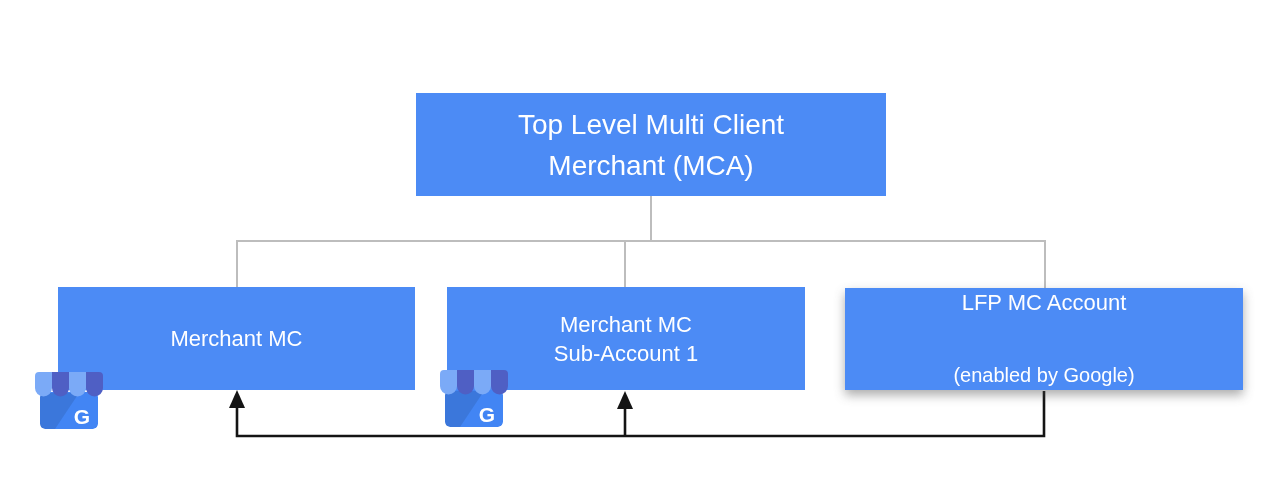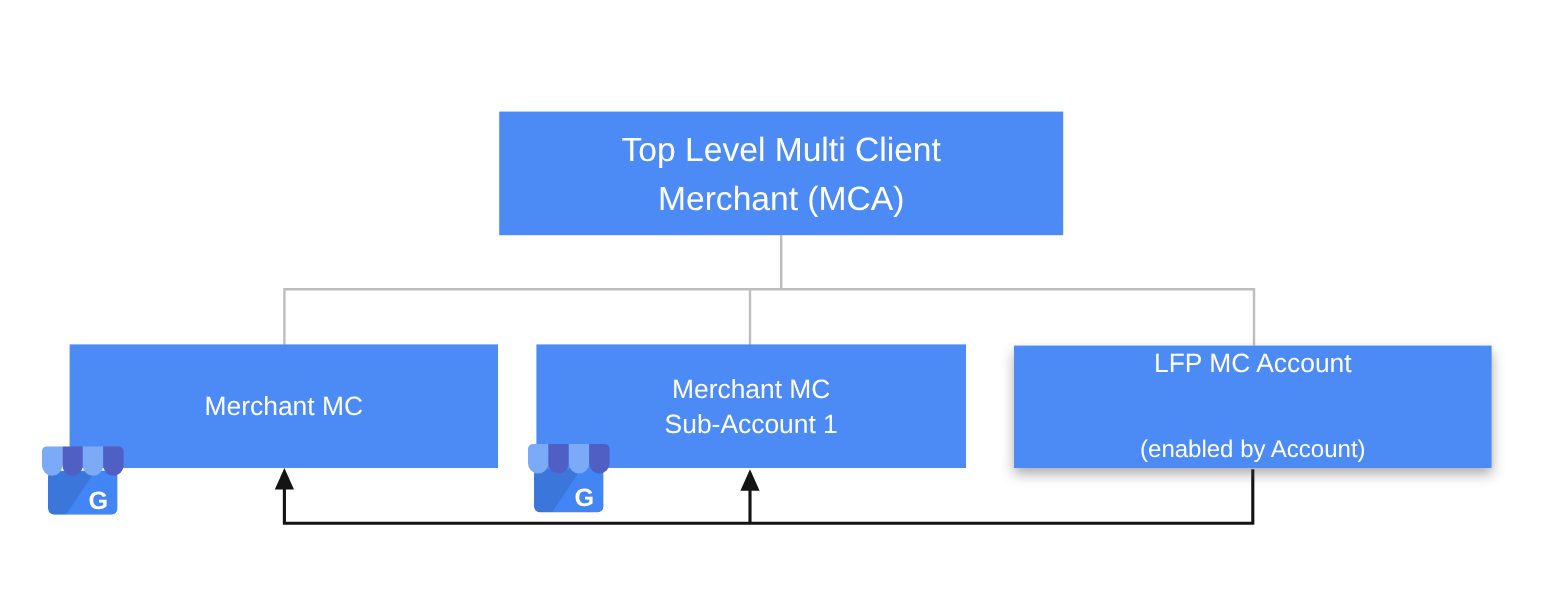--- a/index.html
+++ b/index.html
@@ -84,21 +84,21 @@
     <span class="line line1">Merchant MC</span>
   </div>
 
   <div class="node node-child node-c2">
     <span class="line line1">Merchant MC</span>
     <span class="line line2">Sub-Account 1</span>
   </div>
 
   <div class="node node-child node-c3">
     <span class="line line1">LFP MC Account</span>
-    <span class="line line2">(enabled by Account)</span>
+    <span class="line line2">(enabled by Google)</span>
   </div>
 
   <svg width="0" height="0" style="position:absolute" aria-hidden="true">
     <defs>
       <clipPath id="gmb-body-clip">
         <rect x="7" y="26" width="58" height="37" rx="5"></rect>
       </clipPath>
       <symbol id="gmb-symbol" viewBox="0 0 72 66">
 
         <g clip-path="url(#gmb-body-clip)">

